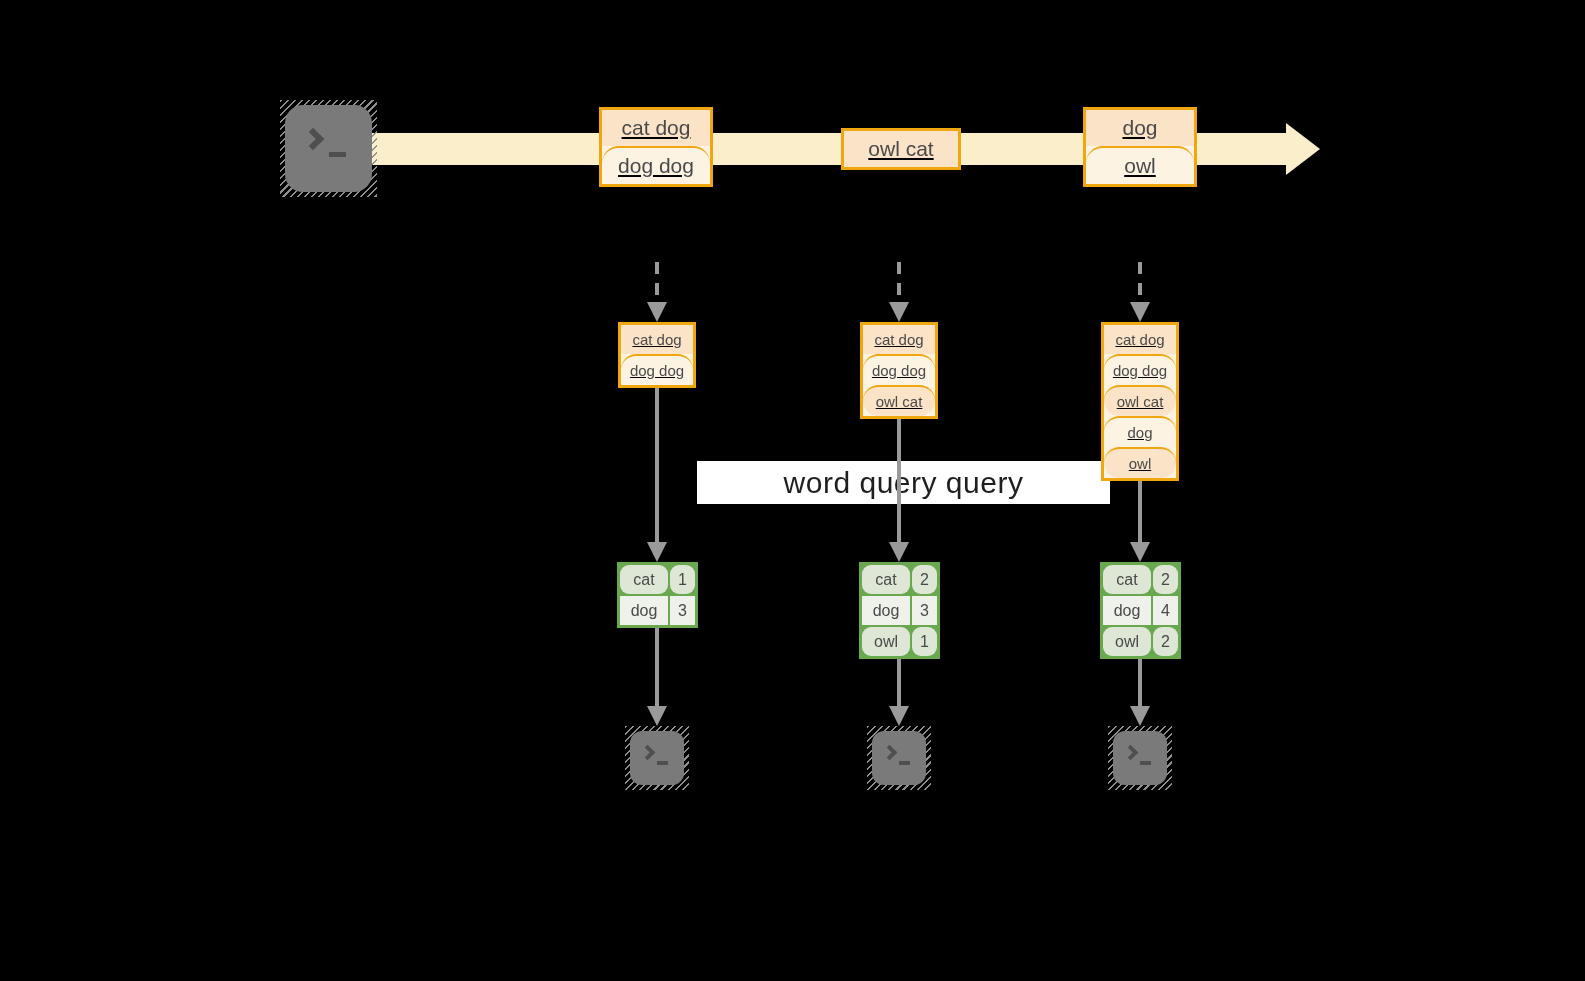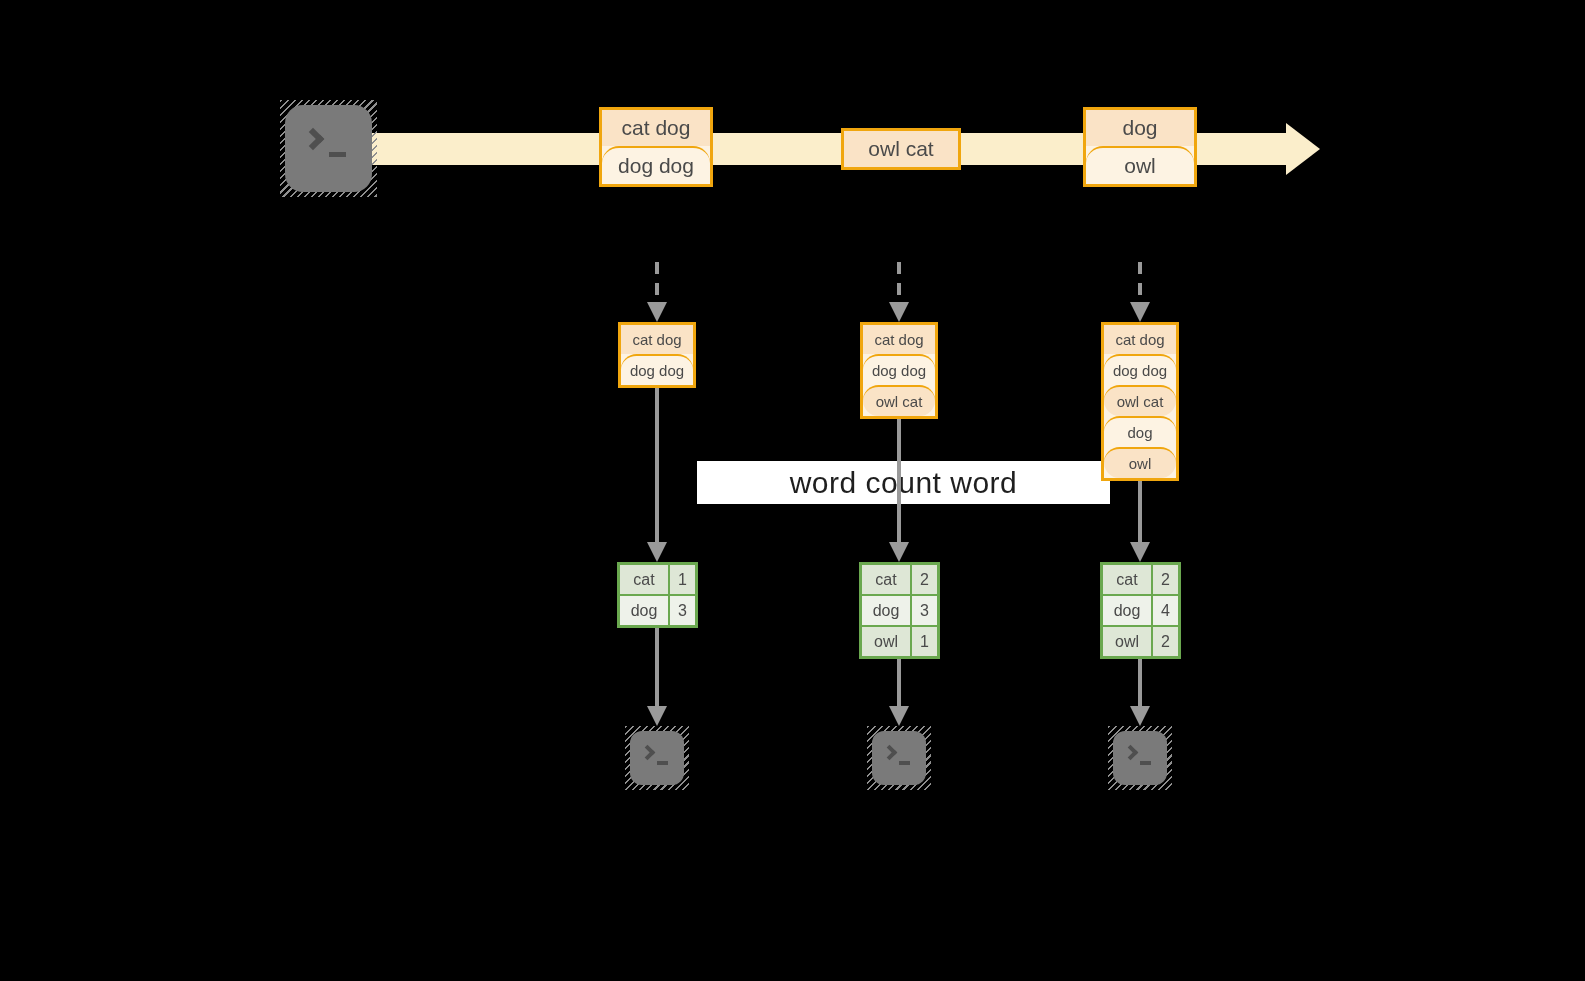--- a/index.html
+++ b/index.html
@@ -13,34 +13,34 @@
          font-family:"Liberation Sans",sans-serif;}
 
   
   .band{position:absolute;background:var(--cream);z-index:1;}
   .band-head{position:absolute;width:0;height:0;z-index:1;
     border-top:26px solid transparent;border-bottom:26px solid transparent;
     border-left:34px solid var(--cream);}
 
   
   .obox{position:absolute;box-sizing:border-box;border:3px solid var(--gold);
-        background:var(--peach-light);z-index:4;}
+        background:var(--peach-light);z-index:4;text-decoration:underline;}
   .obox .row{display:flex;align-items:center;justify-content:center;color:var(--text);}
   .obox .row + .row{border-top:2px solid var(--gold);border-radius:17px;}
   .obox .row:nth-child(odd){background:var(--peach-dark);}
   .obox .row:nth-child(even){background:var(--peach-light);}
   .tbox .row{height:36px;font-size:21px;}
   .sbox .row{height:29px;font-size:15px;}
 
   
   .gtable{position:absolute;display:grid;grid-template-columns:48px 25px;gap:2px;
           padding:3px;background:var(--green);z-index:4;}
   .gtable .cell{height:29px;display:flex;align-items:center;justify-content:center;
                 font-size:16px;color:var(--text);}
-  .gtable .cell:nth-child(4n+1),.gtable .cell:nth-child(4n+2){background:var(--sage-dark);}
+  .gtable .cell:nth-child(4n+1),.gtable .cell:nth-child(4n+2){background:var(--sage-dark);border-radius:9px;}
   .gtable .cell:nth-child(4n+3),.gtable .cell:nth-child(4n){background:var(--sage-light);}
 
   
   .vline{position:absolute;width:4px;background:var(--arrow-gray);z-index:3;}
   .dline{position:absolute;width:4px;z-index:3;
     background:repeating-linear-gradient(to bottom,var(--arrow-gray) 0 12px,transparent 12px 21px);}
   .ahead{position:absolute;width:0;height:0;z-index:3;
     border-left:10px solid transparent;border-right:10px solid transparent;
     border-top:20px solid var(--arrow-gray);}
 
@@ -63,21 +63,21 @@
   .uscore{position:absolute;background:var(--terminal-dark);}
   .term-big .uscore{width:17px;height:5px;left:44px;top:47px;}
   .term-small .uscore{width:11px;height:4px;left:27px;top:30px;}
 </style>
 </head>
 <body>
 
 <div class="stage">
 
   <div class="banner" style="left:697px;top:461px;width:413px;height:43px;">
-    <span>word count word</span>
+    <span>word query query</span>
   </div>
 
   <div class="band" style="left:331px;top:133px;width:955px;height:32px;"></div>
   <div class="band-head" style="left:1286px;top:123px;"></div>
 
   <div class="terminal term-big" style="left:280px;top:100px;width:97px;height:97px;">
     <div class="term-inner">
       <span class="chev"></span>
       <span class="uscore"></span>
     </div>

